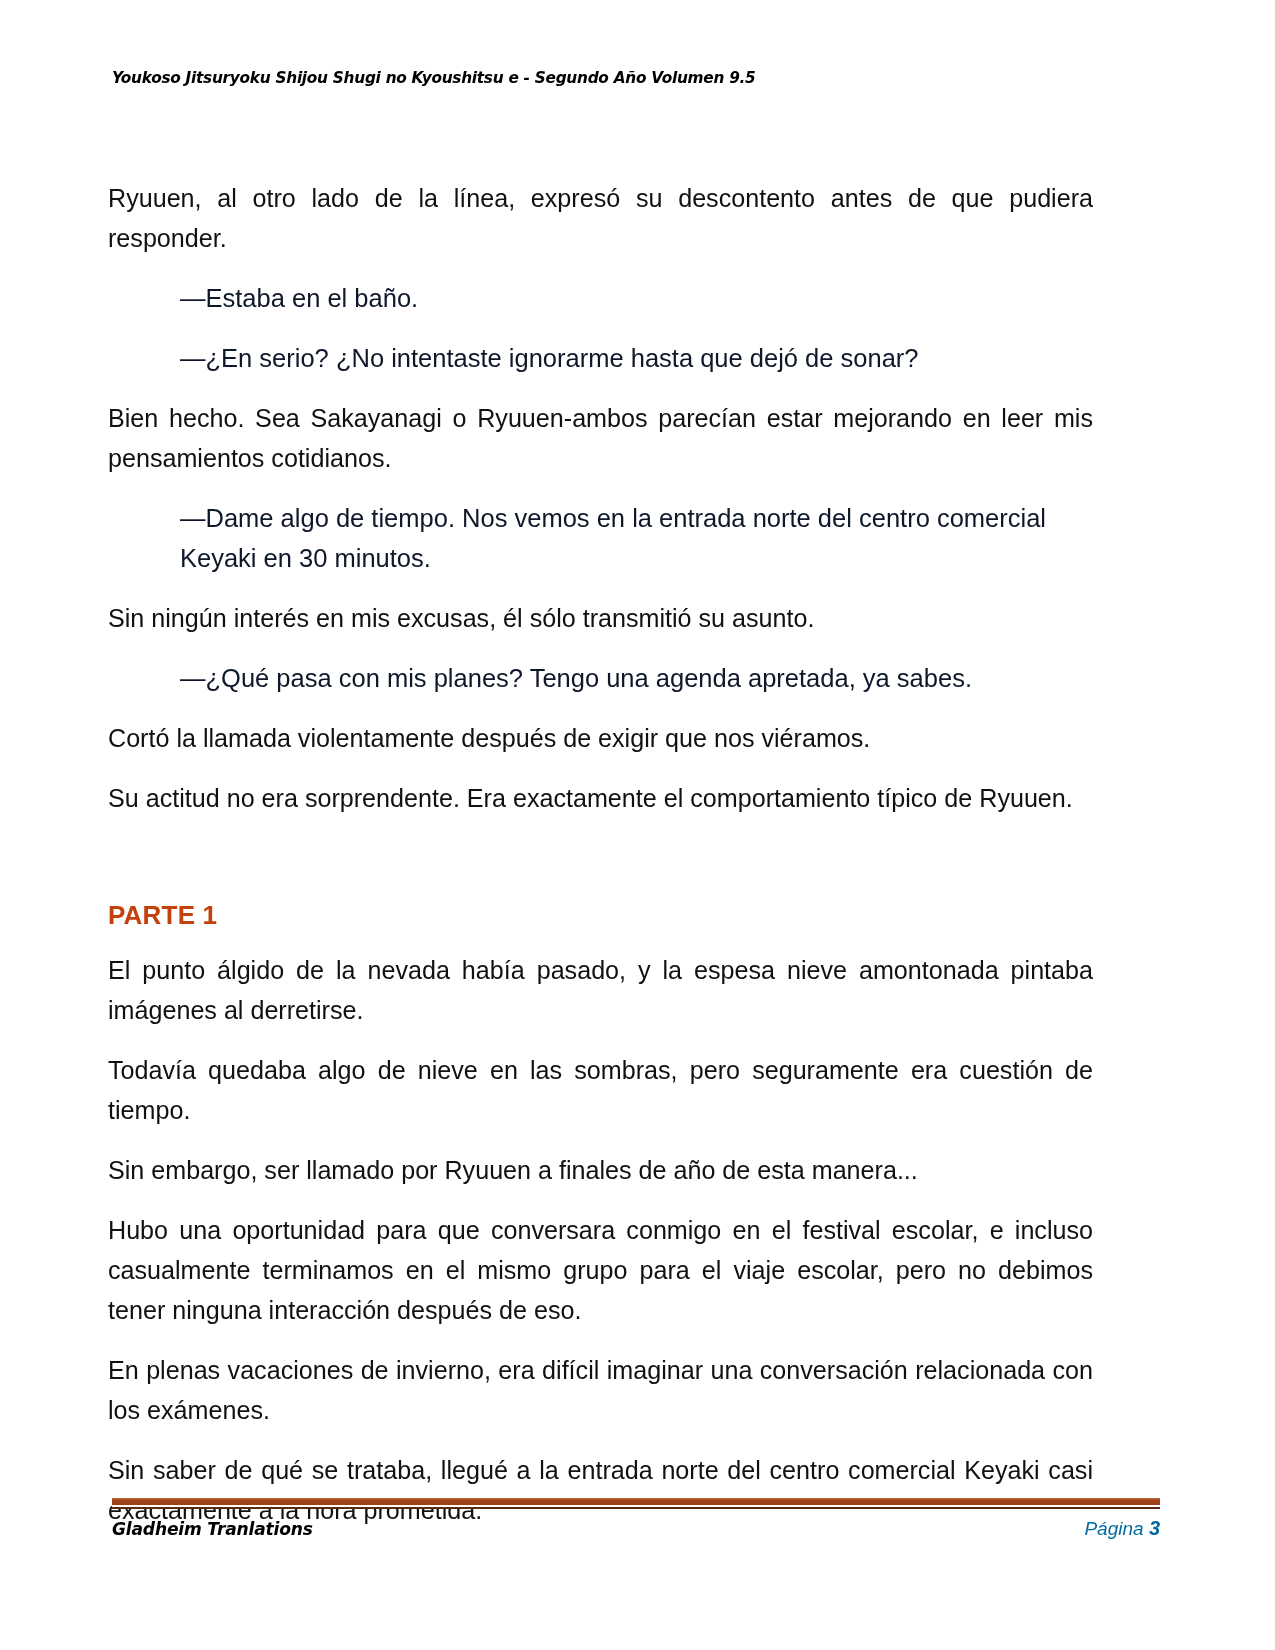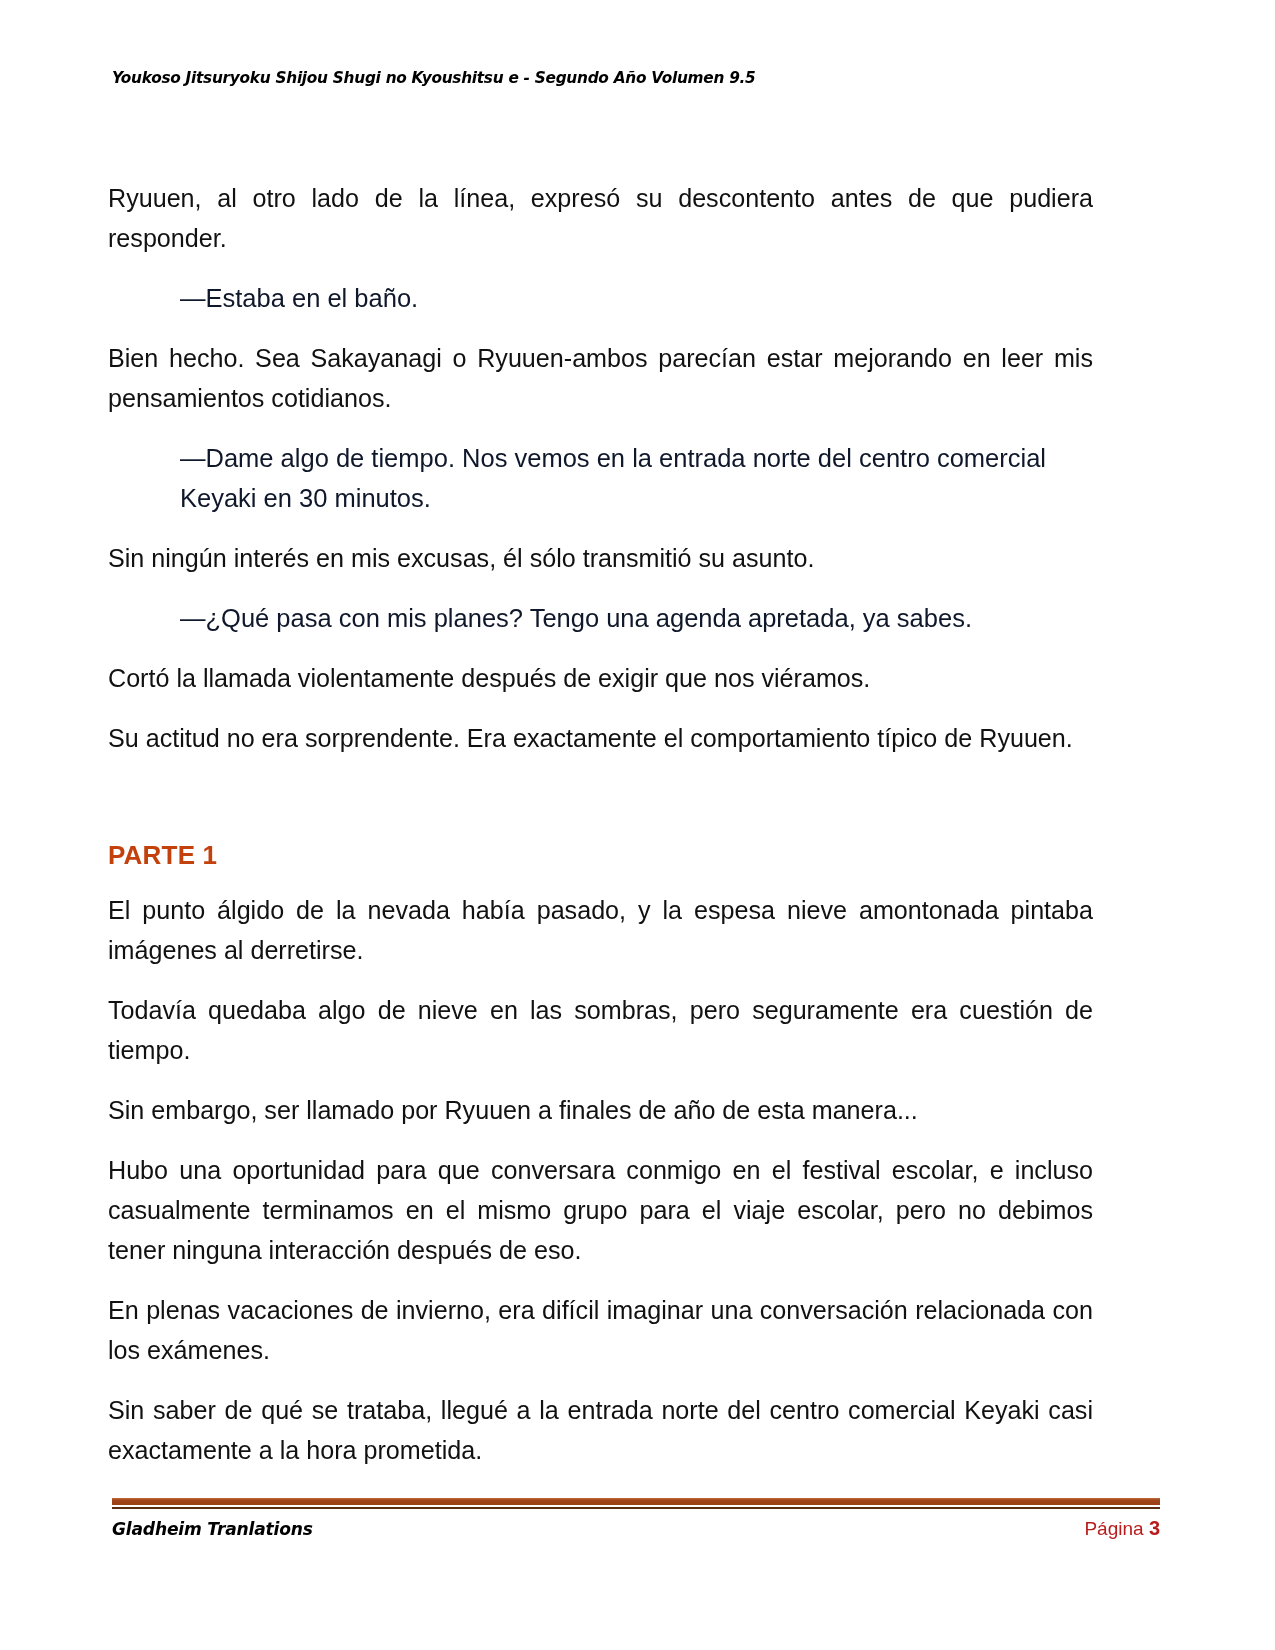--- a/index.html
+++ b/index.html
@@ -122,41 +122,43 @@
     font-style: italic;
     font-size: 18px;
     letter-spacing: -0.2px;
     color: #000000;
     transform: scaleX(0.95);
     transform-origin: left center;
   }
   .footer-right {
     font-family: "Liberation Sans", sans-serif;
     font-size: 19px;
-    color: #b91c1c;
+    color: #0369a1;
     white-space: nowrap;
+    font-style: italic;
   }
   .footer-right .page-num {
     font-weight: bold;
     font-size: 20px;
   }
 </style>
 </head>
 <body>
 
 <div class="page">
 
   <div class="header">
     <div class="header-title">Youkoso Jitsuryoku Shijou Shugi no Kyoushitsu e - Segundo Año Volumen 9.5</div>
   </div>
 
   <div class="content">
 
     <p class="para">Ryuuen, al otro lado de la línea, expresó su descontento antes de que pudiera responder.</p>
     <p class="dialogue">—Estaba en el baño.</p>
+    <p class="dialogue">—¿En serio? ¿No intentaste ignorarme hasta que dejó de sonar?</p>
     <p class="para">Bien hecho. Sea Sakayanagi o Ryuuen-ambos parecían estar mejorando en leer mis pensamientos cotidianos.</p>
     <p class="dialogue">—Dame algo de tiempo. Nos vemos en la entrada norte del centro comercial Keyaki en 30 minutos.</p>
     <p class="para nojust">Sin ningún interés en mis excusas, él sólo transmitió su asunto.</p>
     <p class="dialogue">—¿Qué pasa con mis planes? Tengo una agenda apretada, ya sabes.</p>
     <p class="para nojust">Cortó la llamada violentamente después de exigir que nos viéramos.</p>
     <p class="para">Su actitud no era sorprendente. Era exactamente el comportamiento típico de Ryuuen.</p>
 
     <div class="gap-before-heading"></div>
 
     <h2 class="section-heading">PARTE 1</h2>

